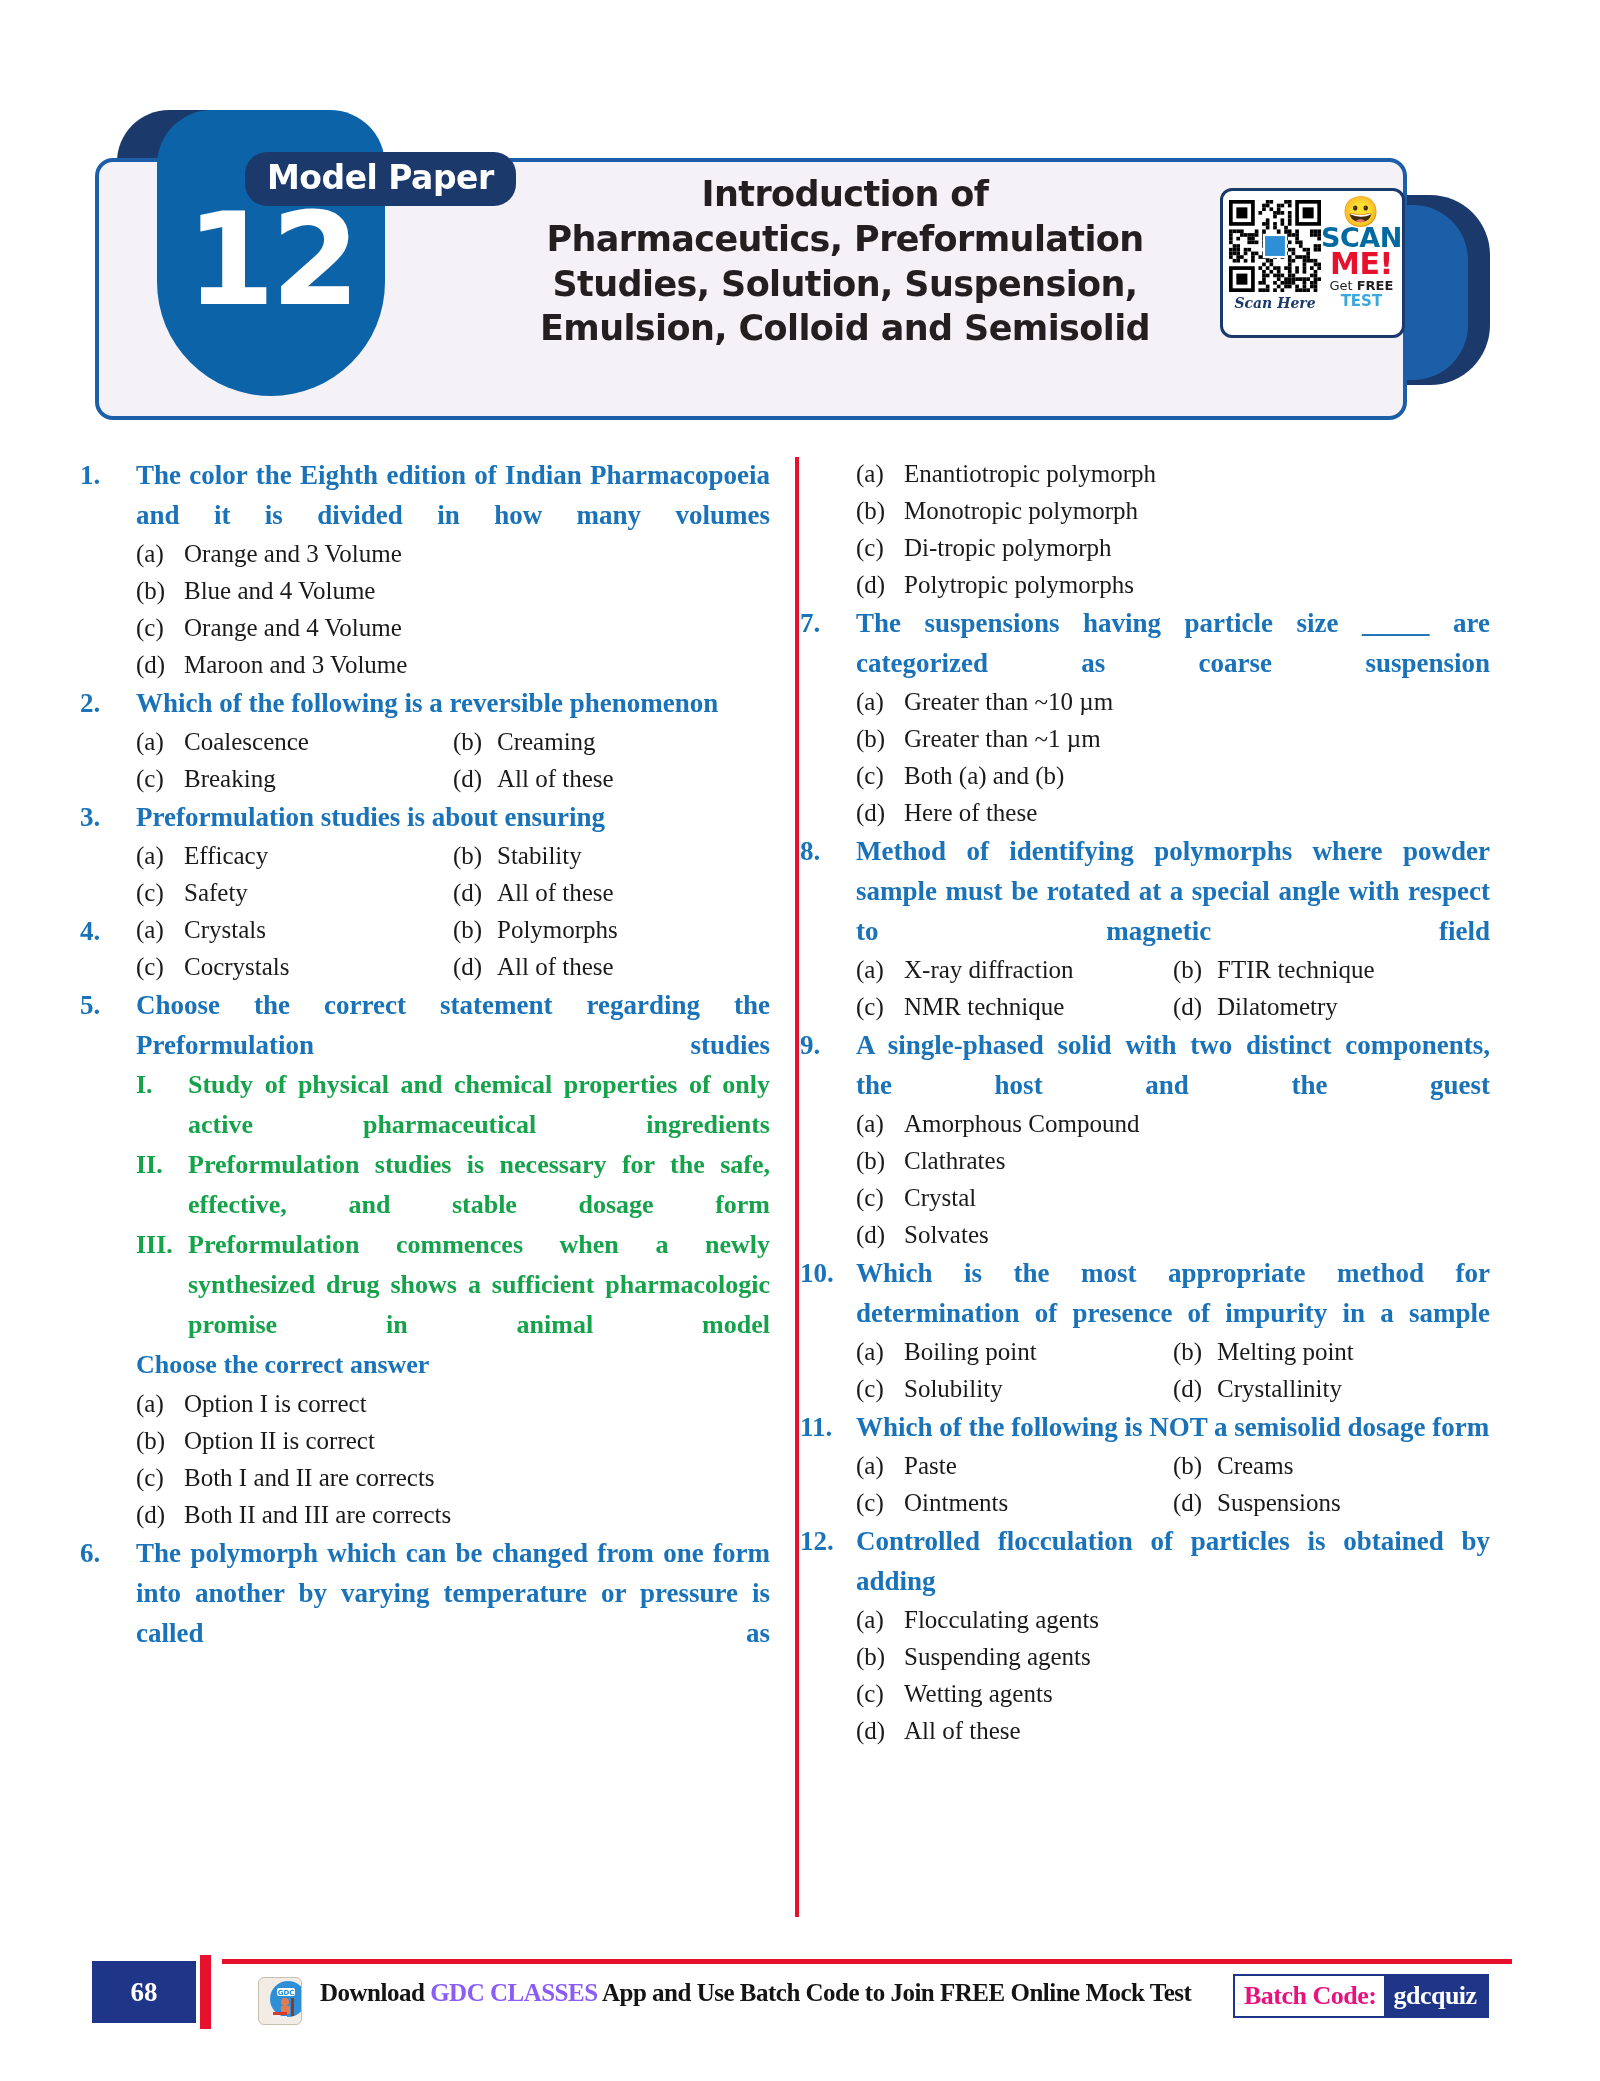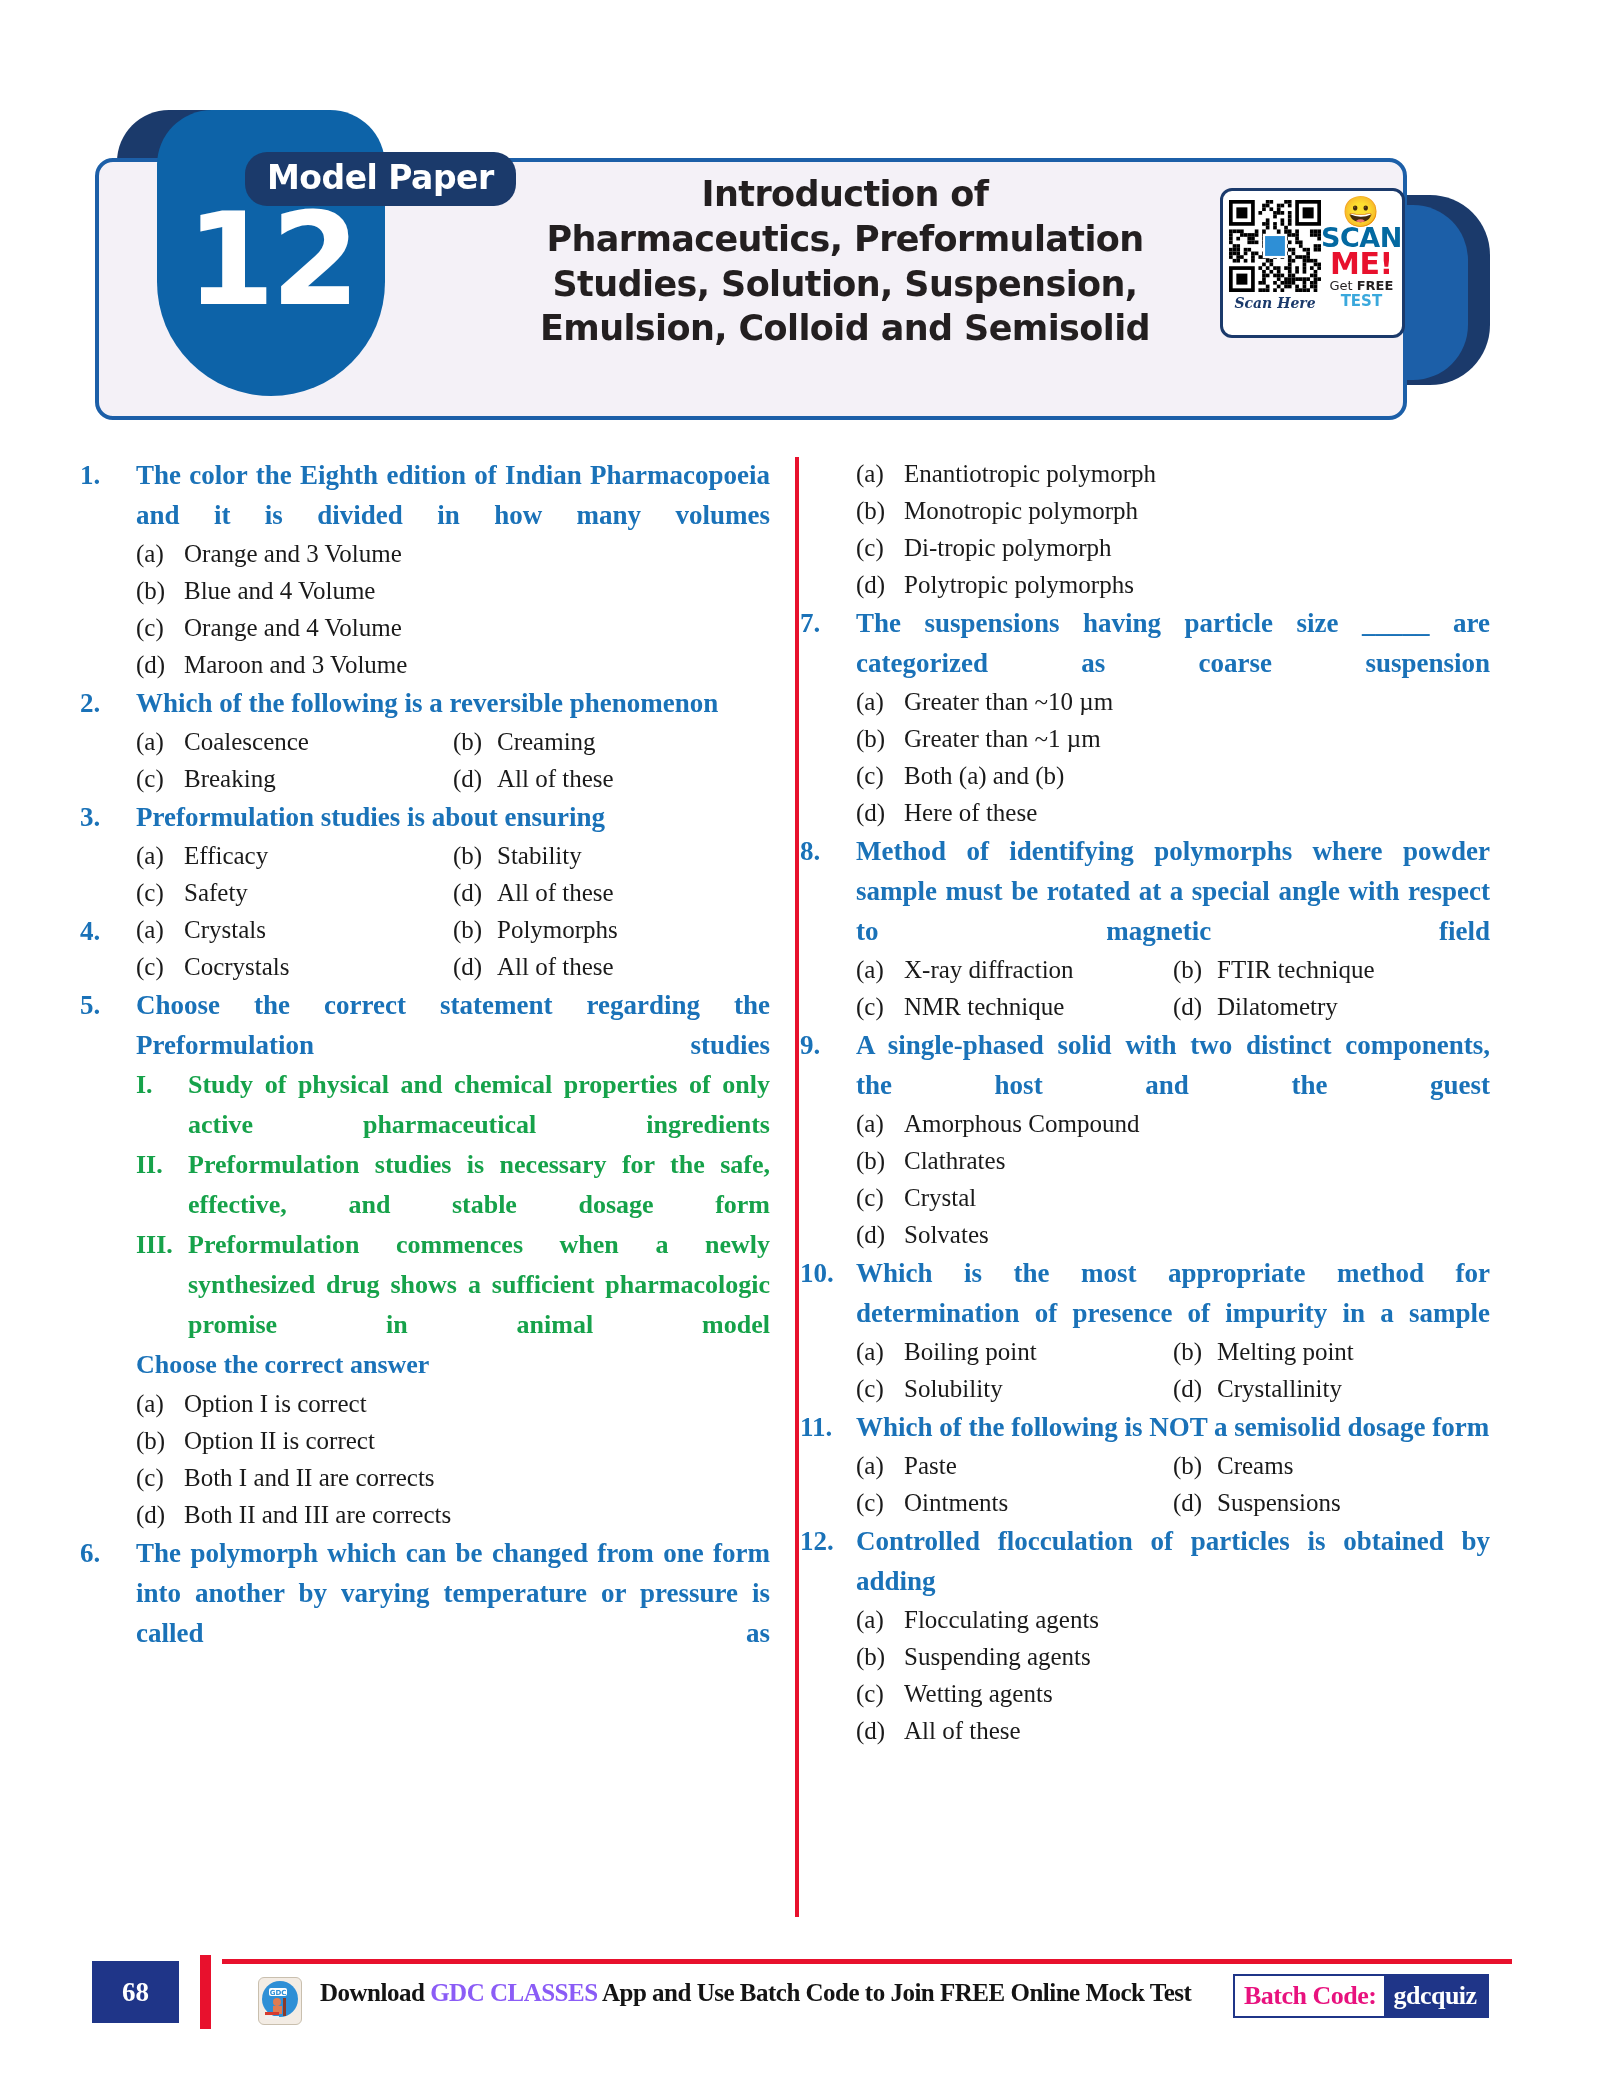--- a/index.html
+++ b/index.html
@@ -286,21 +286,21 @@
   .footer {
     position: absolute;
     left: 0;
     top: 1955px;
     width: 1600px;
     height: 100px;
   }
   .pg-badge {
     position: absolute;
     left: 92px; top: 6px;
-    width: 87px; height: 62px;
+    width: 104px; height: 62px;
     background: #1f3588;
     color: #ffffff;
     font-family: "Liberation Serif", serif;
     font-weight: bold;
     font-size: 27px;
     display: flex;
     align-items: center;
     justify-content: center;
     text-align: center;
   }
@@ -317,20 +317,21 @@
     background: #e8112d;
   }
   .foot-icon {
     position: absolute;
     left: 258px; top: 22px;
     width: 44px; height: 48px;
     border-radius: 6px;
     background: #f3ece4;
     border: 1px solid #c9bfae;
     overflow: hidden;
+    padding-left: 8px;
   }
   .foot-text {
     position: absolute;
     left: 320px; top: 24px;
     font-family: "Liberation Serif", serif;
     font-weight: bold;
     font-size: 25px;
     color: #141414;
     white-space: nowrap;
     letter-spacing: -0.5px;

